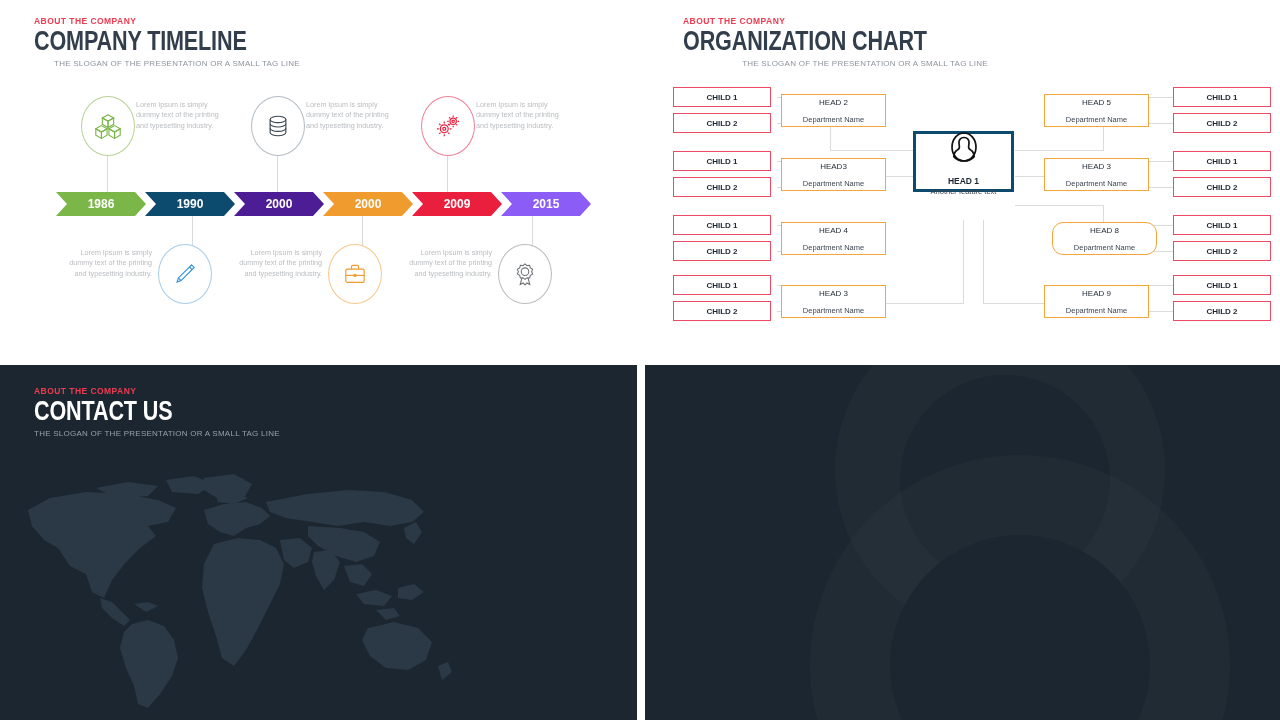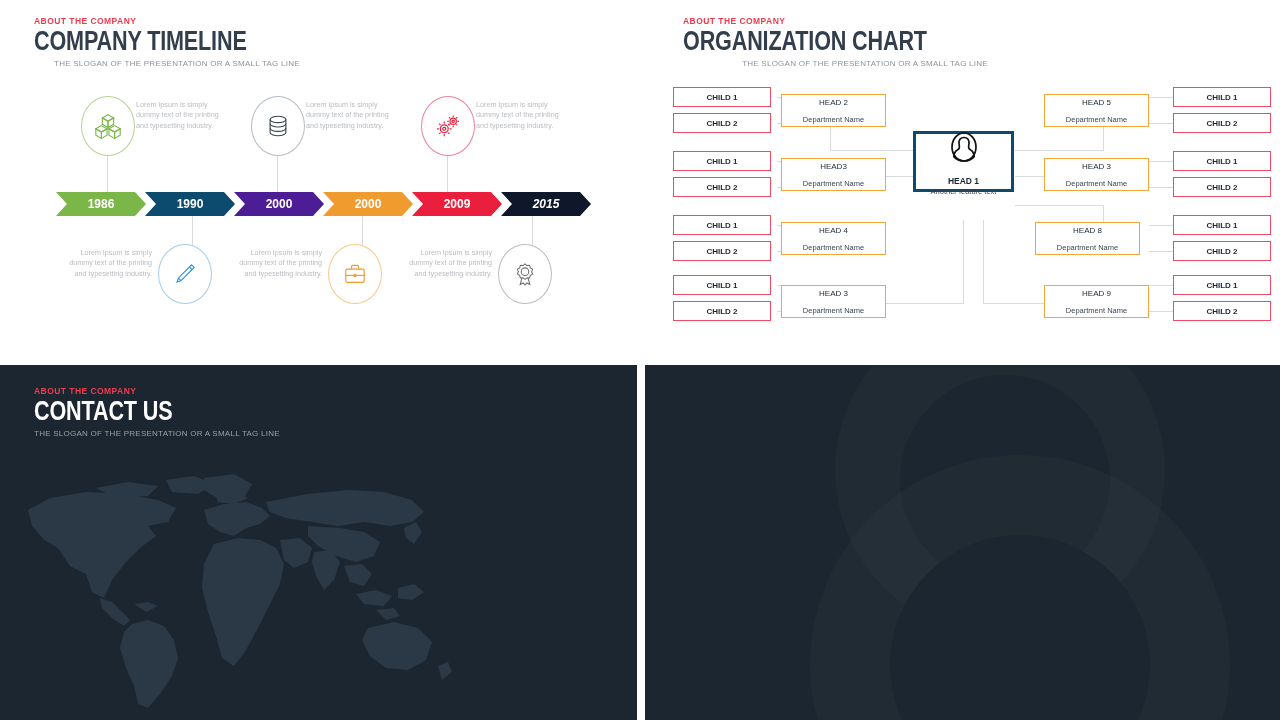--- a/index.html
+++ b/index.html
@@ -156,21 +156,21 @@
         </div>
         <div class="chev" style="background:#4c1d95;">
           <span>2000</span>
         </div>
         <div class="chev" style="background:#ef9b2e;">
           <span>2000</span>
         </div>
         <div class="chev" style="background:#ea1f3d;">
           <span>2009</span>
         </div>
-        <div class="chev" style="background:#0f172a;font-style:italic;">
+        <div class="chev" style="background:#8b5cf6;">
           <span>2015</span>
         </div>
       </div>
 
       <div class="connector" style="left:192px; top:216px; height:30px;"></div>
       <div class="ico-circle" style="left:158px; top:244px; border-color:#a7cdea;">
         <svg width="28" height="28" viewBox="0 0 32 32" fill="none" stroke="#2d8fd8" stroke-width="1.3">
           <path d="M23.5 5.5 l3 3 -15 15 -4.6 1.6 1.6 -4.6 Z"></path>
           <path d="M21 8 l3 3"></path>
             <path d="M8.4 20.5 l3 3"></path>
@@ -302,21 +302,21 @@
       </div>
 
       <div class="obox head" style="left:399px; top:94px;">
         <span class="hname">HEAD 5</span>
         <span class="hdept">Department Name</span>
       </div>
       <div class="obox head" style="left:399px; top:158px;">
         <span class="hname">HEAD 3</span>
         <span class="hdept">Department Name</span>
       </div>
-      <div class="obox head" style="left:390px; top:222px;">
+      <div class="obox head" style="left:407px; top:222px;border-radius:11px;">
         <span class="hname">HEAD 8</span>
         <span class="hdept">Department Name</span>
       </div>
       <div class="obox head" style="left:399px; top:285px;">
         <span class="hname">HEAD 9</span>
         <span class="hdept">Department Name</span>
       </div>
 
       <div class="obox child" style="left:528px; top:87px;">
           <span>CHILD 1</span>

